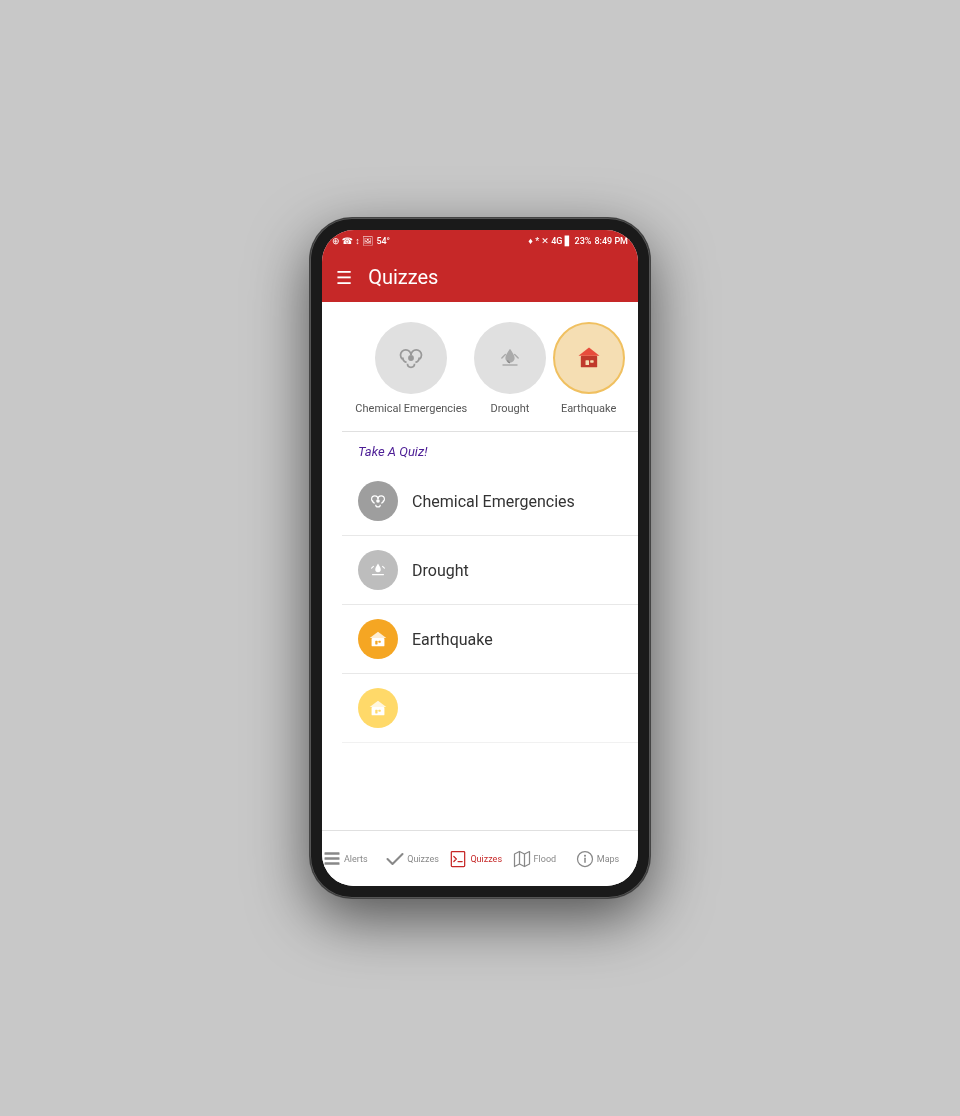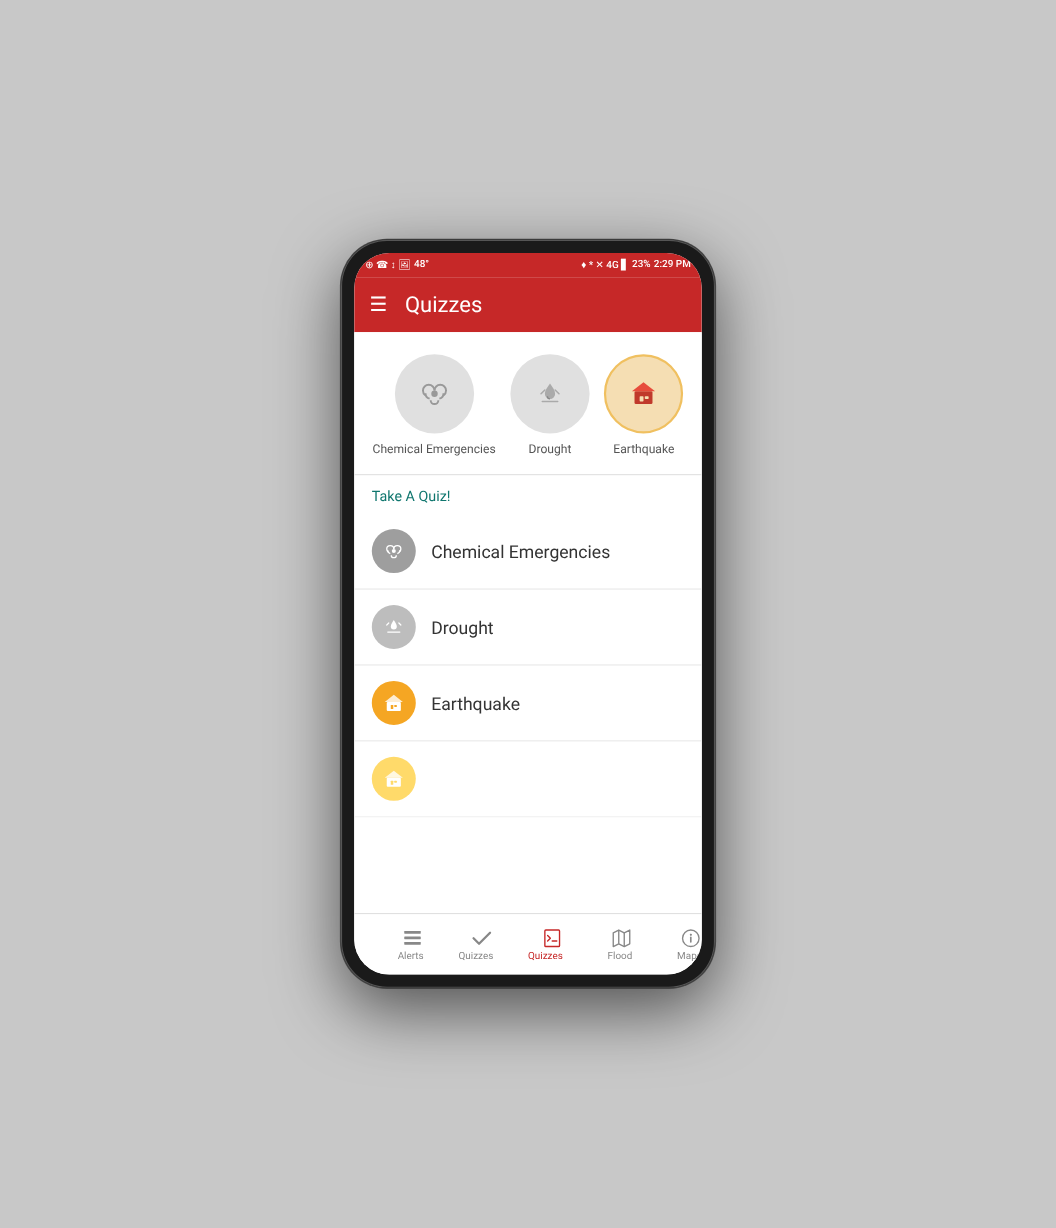--- a/index.html
+++ b/index.html
@@ -86,20 +86,21 @@
       color: white;
       font-size: 20px;
       font-weight: 400;
     }
 
     
     .content {
       flex: 1;
       overflow-y: auto;
       background: #fff;
+      padding-left: 20px;
     }
 
     
     .featured-row {
       display: flex;
       justify-content: space-around;
       padding: 20px 10px 16px;
       border-bottom: 1px solid #e0e0e0;
     }
 
@@ -135,21 +136,22 @@
     }
 
     
     .list-section {
       padding: 0;
     }
 
     .list-header {
       padding: 12px 16px 8px;
       font-size: 13px;
-      color: #0f766e;
+      color: #4c1d95;
+      font-style: italic;
     }
 
     .list-item {
       display: flex;
       align-items: center;
       padding: 14px 16px;
       border-bottom: 1px solid #e8e8e8;
       gap: 14px;
     }
 
@@ -181,22 +183,21 @@
       border-top: 1px solid #e0e0e0;
       height: 56px;
       display: flex;
       align-items: center;
       justify-content: space-around;
       flex-shrink: 0;
     }
 
     .nav-item {
       display: flex;
-      flex-direction: column;
-      align-items: flex-end;
+      align-items: center;
       gap: 2px;
       flex: 1;
       cursor: pointer;
     }
 
     .nav-label {
       font-size: 9px;
       color: #888;
     }
 
@@ -223,26 +224,26 @@
 </head>
 <body>
 
 <div class="phone-wrapper">
   <div class="phone-shell">
     <div class="phone-screen">
 
       <div class="status-bar">
         <div class="status-left">
           <span class="status-text">⊕ ☎ ↕ 🖼</span>
-          <span class="status-text">48°</span>
+          <span class="status-text">54°</span>
         </div>
         <div class="status-right">
           <span class="status-text">♦ * ✕ 4G ▋</span>
           <span class="status-text">23%</span>
-          <span class="status-text">2:29 PM</span>
+          <span class="status-text">8:49 PM</span>
         </div>
       </div>
 
       <div class="app-bar">
         <span class="hamburger-icon">☰</span>
         <span class="app-bar-title">Quizzes</span>
       </div>
 
       <div class="content">
 

